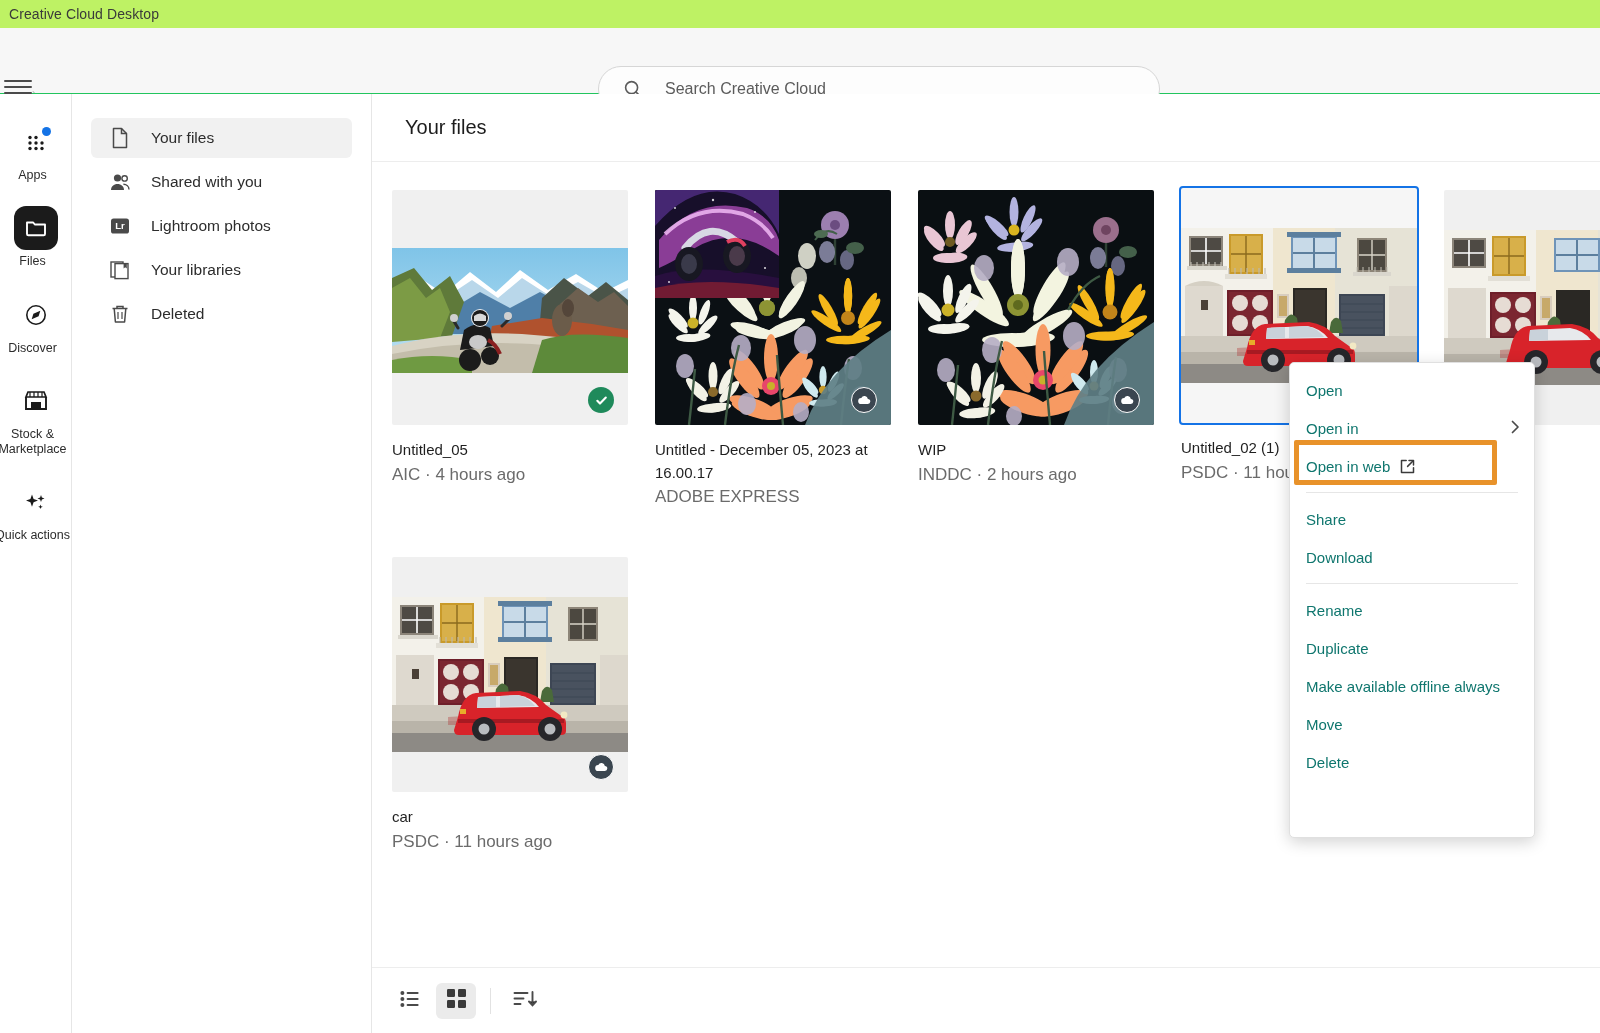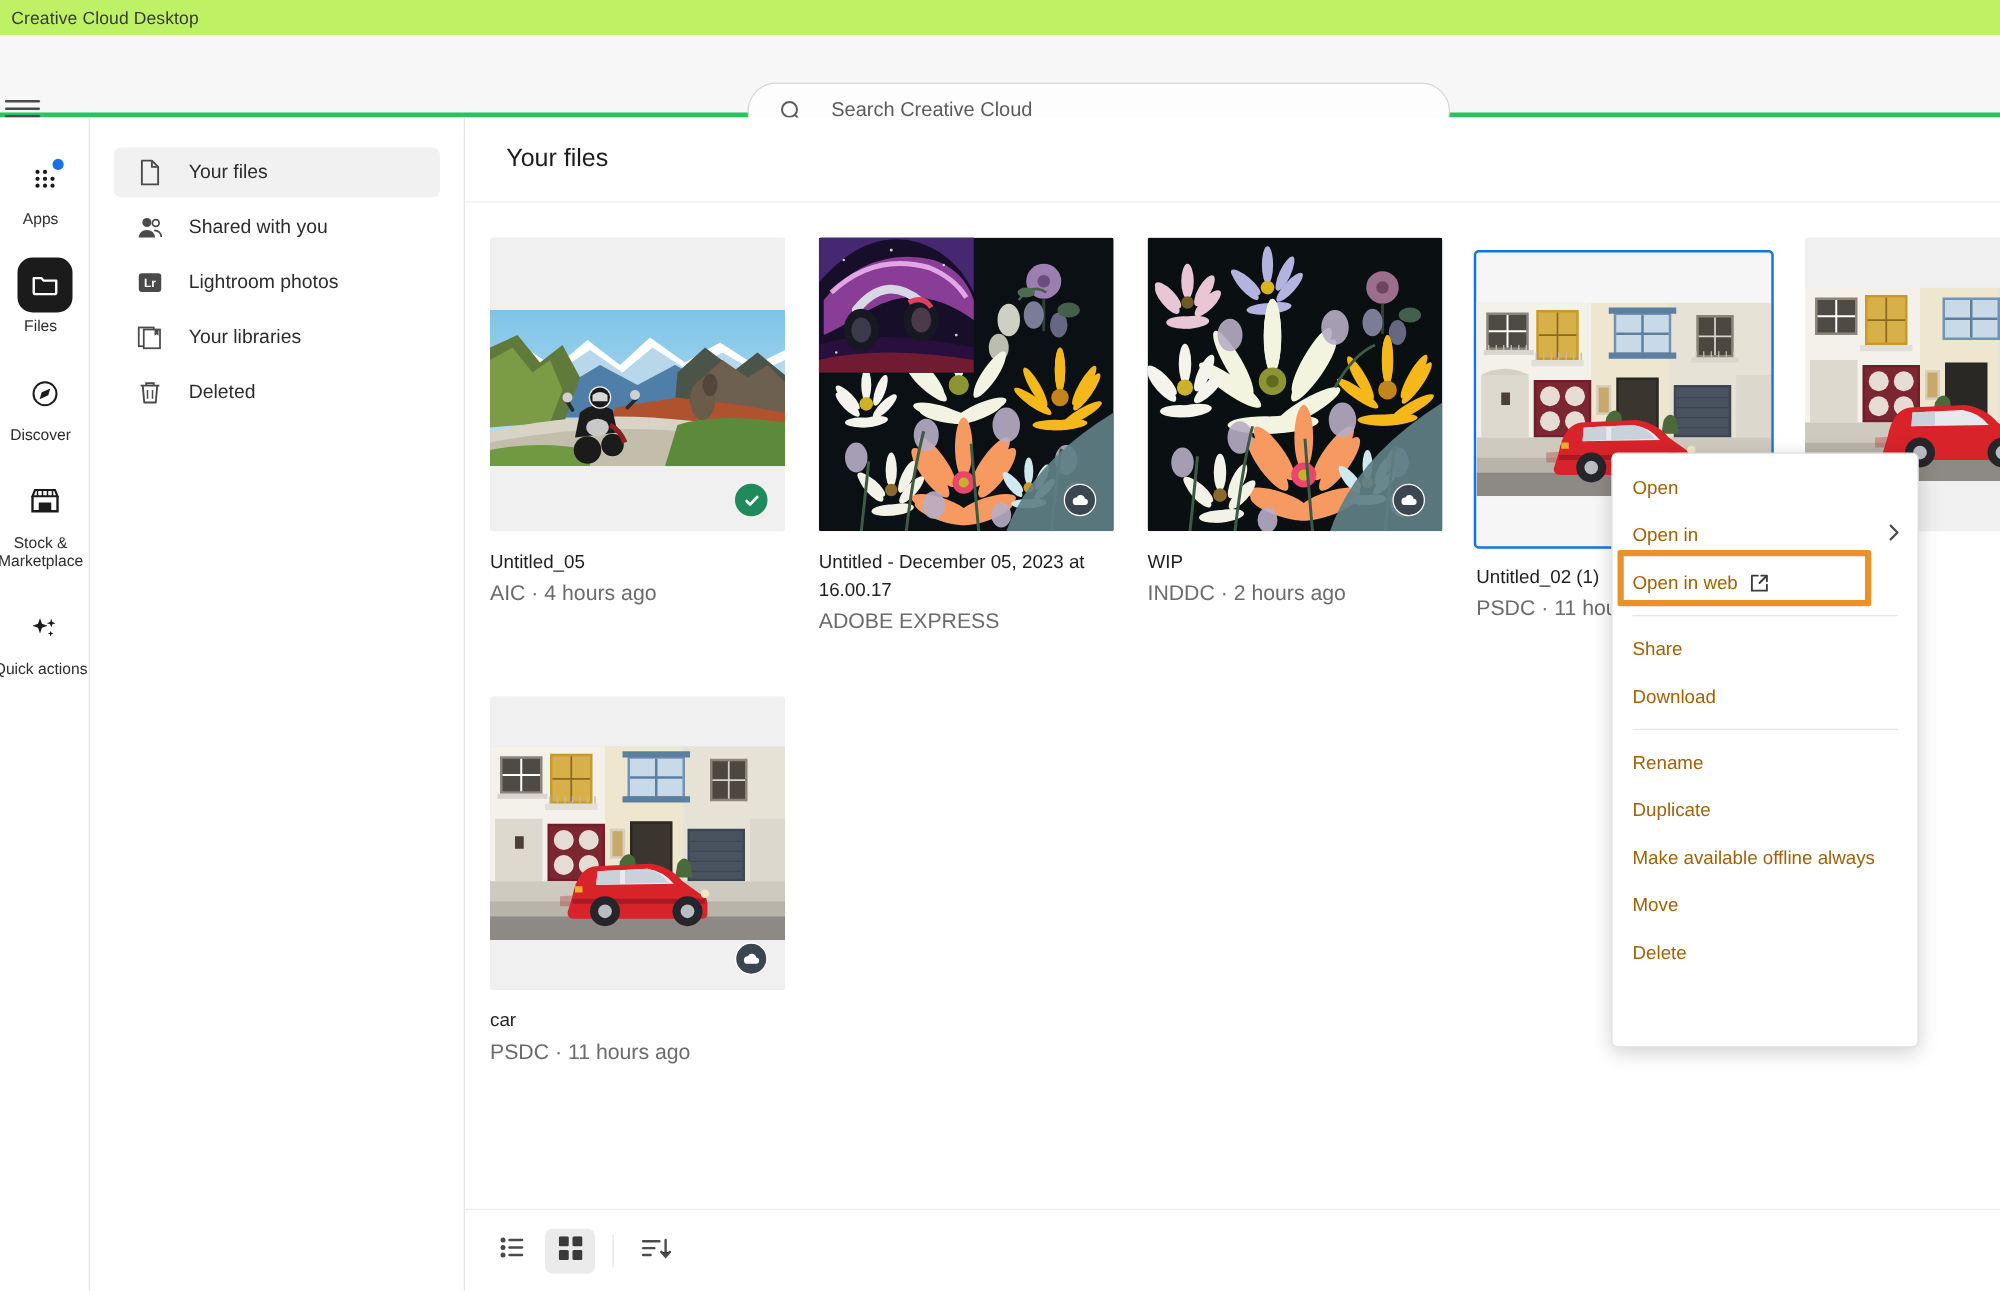--- a/index.html
+++ b/index.html
@@ -19,21 +19,21 @@
     display: flex; align-items: center;
   }
   #titlebar .app-title {
     font-size: 14px; color: #3a3a3a; padding-left: 9px; letter-spacing: .1px;
   }
 
   
   #header {
     position: absolute; left: 0; top: 28px; width: 1600px; height: 66px;
     background: #f7f7f7;
-    border-bottom: 4px solid #22c55e;
+    border-bottom: 1px solid #22c55e;
   }
   #hamburger {
     position: absolute; left: 4px; top: 48px;
     width: 28px; height: 22px; cursor: pointer;
   }
   #hamburger span {
     display: block; height: 2px; background: #4b4b4b; margin: 4px 0;
     border-radius: 1px;
   }
   #tiny-mark {
@@ -181,21 +181,21 @@
     width: 246px; height: 476px;
     background: #ffffff;
     border: 1px solid #e0e0e0;
     border-radius: 5px;
     box-shadow: 0 4px 16px rgba(0,0,0,.18);
     padding: 8px 0;
     z-index: 40;
   }
   .mi {
     height: 38px; display: flex; align-items: center;
-    padding: 0 16px; font-size: 15px; color: #a16207;
+    padding: 0 16px; font-size: 15px; color: #0f766e;
     cursor: pointer; position: relative;
   }
   .mi .chev { position: absolute; right: 14px; font-size: 15px; color: #4a4a4a; }
   .mi .ext { margin-left: 10px; display: inline-flex; }
   .mi-sep { height: 1px; background: #e6e6e6; margin: 7px 16px; }
   #highlight-box {
     position: absolute; left: 1294px; top: 440px;
     width: 203px; height: 45px;
     border: 5px solid #e8922a;
     border-radius: 2px;
@@ -703,21 +703,21 @@
         <div class="badge cloud">
           <svg width="15" height="15" viewBox="0 0 16 16">
             <path d="M4.4 11.8h7a2.7 2.7 0 0 0 .2-5.4 3.7 3.7 0 0 0-7-1.1A2.9 2.9 0 0 0 4.4 11.8z" fill="#ffffff"></path>
           </svg>
         </div>
       </div>
       <div class="card-title">WIP</div>
       <div class="card-sub">INDDC · 2 hours ago</div>
     </div>
 
-    <div class="card selected" style="left:809px; top:40px;">
+    <div class="card selected" style="left:809px; top:26px;">
       <div class="thumb-wrap">
         <div class="thumb-img" style="top:40px; height:155px;">
           <svg width="236" height="155" viewBox="0 0 236 155" preserveAspectRatio="none">
             <rect width="236" height="155" fill="#e8e6e0"></rect>
             <rect x="0" y="0" width="92" height="108" fill="#f3f1ea"></rect>
             <rect x="92" y="0" width="62" height="108" fill="#efe6cf"></rect>
             <rect x="154" y="0" width="82" height="108" fill="#e6e3d6"></rect>
             <rect x="8" y="8" width="34" height="30" fill="#8c857a"></rect>
             <rect x="10" y="10" width="30" height="26" fill="#4e4a44"></rect>
             <g stroke="#ffffff" stroke-width="1.6">

